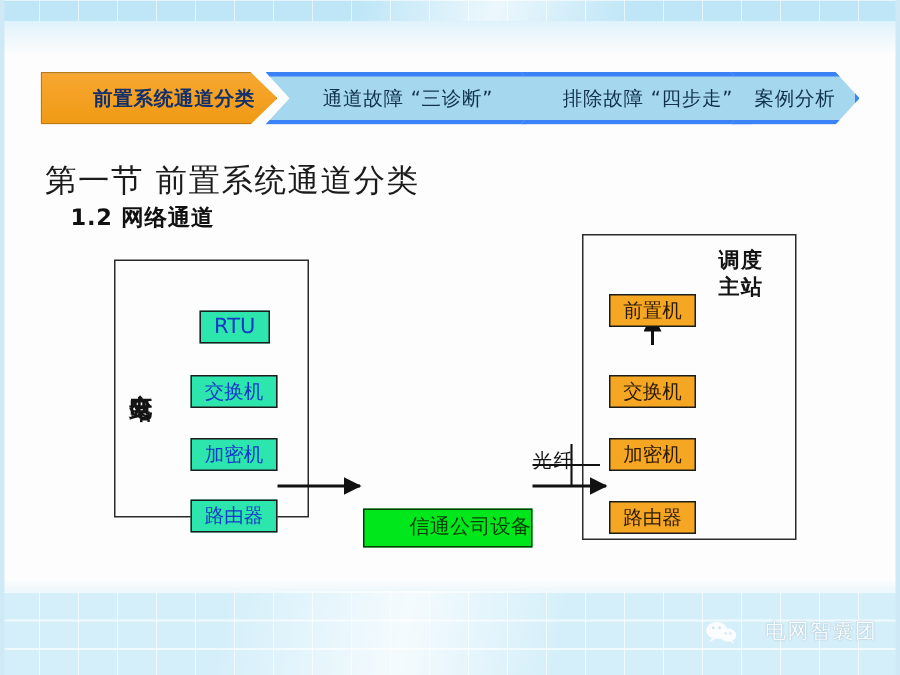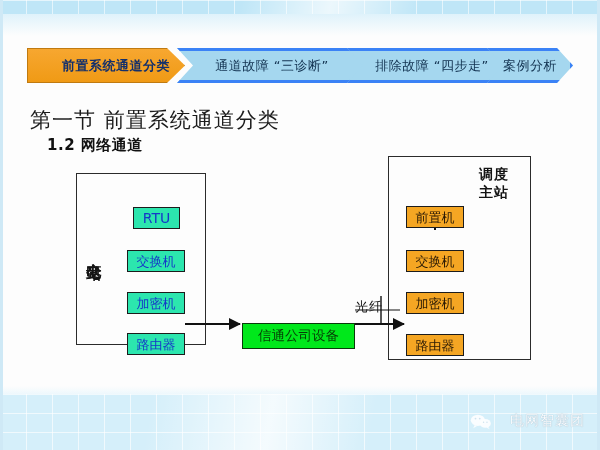--- a/index.html
+++ b/index.html
@@ -124,26 +124,26 @@
     color:#063d06;
     font-size:13.5px;
   }
 
   
   .n-rtu     {left:133px;top:187px;width:47px;height:22px;font-size:14px;color:#1638c8;}
   .n-sw-l    {left:127px;top:230px;width:58px;height:22px;}
   .n-enc-l   {left:127px;top:272px;width:58px;height:22px;}
   .n-rt-l    {left:127px;top:313px;width:58px;height:22px;}
   
-  .n-front-r {left:406px;top:186px;width:58px;height:22px;}
+  .n-front-r {left:406px;top:176px;width:58px;height:22px;}
   .n-sw-r    {left:406px;top:230px;width:58px;height:22px;}
   .n-enc-r   {left:406px;top:272px;width:58px;height:22px;}
   .n-rt-r    {left:406px;top:314px;width:58px;height:22px;}
   
-  .n-telecom {left:242px;top:303px;width:113px;height:26px;}
+  .n-telecom {left:242px;top:319px;width:113px;height:26px;justify-content:flex-end;}
 
   .fiber-label{
     position:absolute;left:355px;top:298px;
     font-size:13px;color:#141414;letter-spacing:1px;
   }
 
   svg.wires{position:absolute;left:0;top:0;width:600px;height:450px;pointer-events:none;}
 
   
   .watermark{

